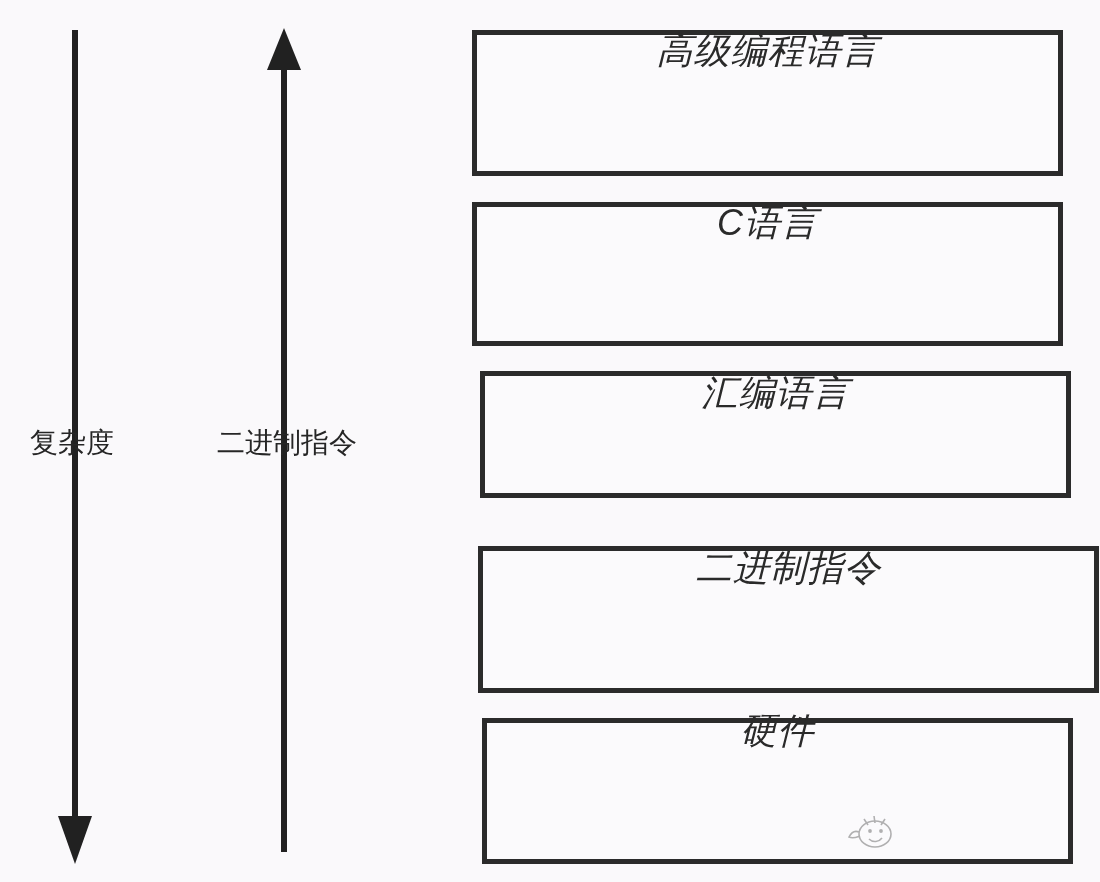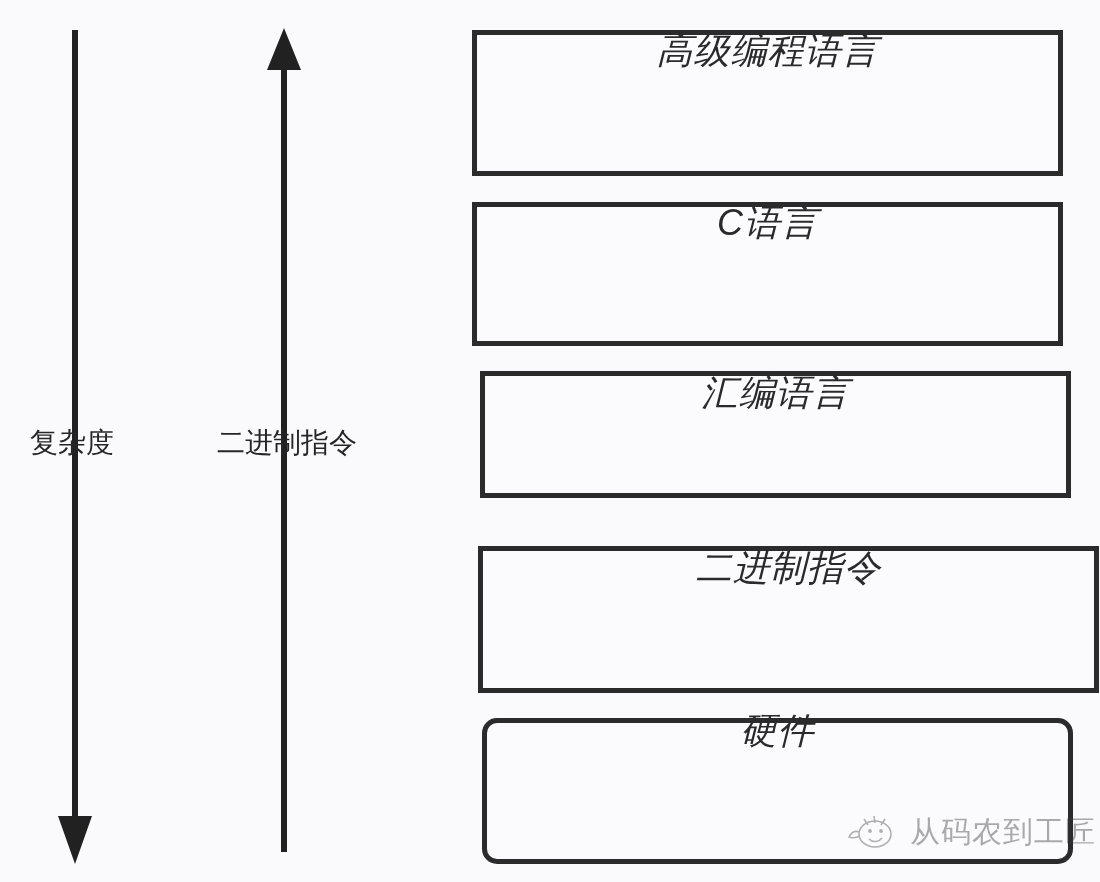--- a/index.html
+++ b/index.html
@@ -54,21 +54,21 @@
 
   #box-1 { left: 472px; top: 202px; width: 591px; height: 144px; }
   #box-1 .layer-label { position: relative; top: -2px; }
 
   #box-2 { left: 480px; top: 371px; width: 591px; height: 127px; }
   #box-2 .layer-label { position: relative; top: -1px; }
 
   #box-3 { left: 478px; top: 546px; width: 621px; height: 147px; }
   #box-3 .layer-label { position: relative; top: -1px; }
 
-  #box-4 { left: 482px; top: 718px; width: 591px; height: 146px; border-radius: 15px; }
+  #box-4 { left: 482px; top: 718px; width: 591px; height: 146px; }
   #box-4 .layer-label { position: relative; top: -10px; }
 
   
   #watermark {
     position: absolute;
     left: 848px;
     top: 812px;
     display: flex;
     align-items: center;
     gap: 10px;
@@ -124,16 +124,15 @@
     <svg width="52" height="40" viewBox="0 0 52 40">
       <ellipse cx="27" cy="22" rx="16" ry="13" fill="none" stroke="#4a4a4a" stroke-width="1.6"></ellipse>
       <path d="M11 20 C6 18, 3 21, 1 25 C5 27, 9 25, 12 24" fill="none" stroke="#4a4a4a" stroke-width="1.6"></path>
       <circle cx="22" cy="19" r="1.9" fill="#4a4a4a"></circle>
       <circle cx="33" cy="19" r="1.9" fill="#4a4a4a"></circle>
       <path d="M21 27 C25 31, 31 30, 34 26" fill="none" stroke="#4a4a4a" stroke-width="1.6"></path>
       <path d="M16 7 L20 13" stroke="#4a4a4a" stroke-width="1.6"></path>
       <path d="M26 4 L27 11" stroke="#4a4a4a" stroke-width="1.6"></path>
       <path d="M37 7 L33 13" stroke="#4a4a4a" stroke-width="1.6"></path>
     </svg>
-    <span class="wm-text">从码农到工匠</span>
   </div>
 
 </div>
 
 </body></html>

